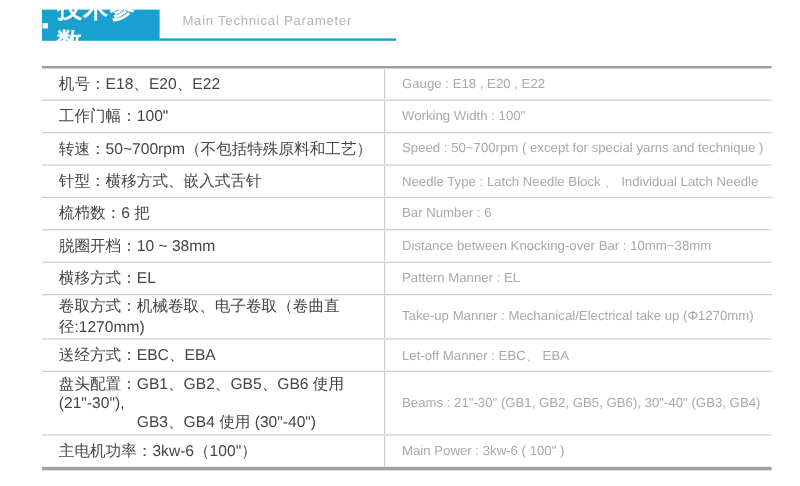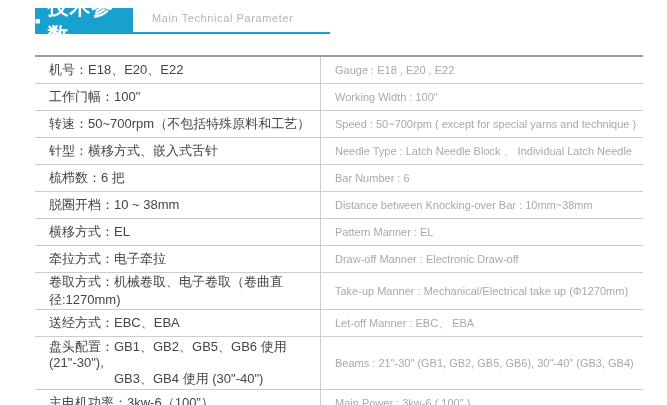--- a/index.html
+++ b/index.html
@@ -80,24 +80,20 @@
   </div>
   <div class="row">
     <div class="cell cn">脱圈开档：10 ~ 38mm</div>
     <div class="cell en">Distance between Knocking-over Bar : 10mm~38mm</div>
   </div>
   <div class="row">
     <div class="cell cn">横移方式：EL</div>
     <div class="cell en">Pattern Manner : EL</div>
   </div>
   <div class="row">
-    <div class="cell cn">牵拉方式：电子牵拉</div>
-    <div class="cell en">Draw-off Manner : Electronic Draw-off</div>
-  </div>
-  <div class="row">
     <div class="cell cn">卷取方式：机械卷取、电子卷取（卷曲直径:1270mm)</div>
     <div class="cell en">Take-up Manner : Mechanical/Electrical take up (Φ1270mm)</div>
   </div>
   <div class="row">
     <div class="cell cn">送经方式：EBC、EBA</div>
     <div class="cell en">Let-off Manner : EBC、 EBA</div>
   </div>
   <div class="row tall">
     <div class="cell cn">
       <span class="cn-lines">

